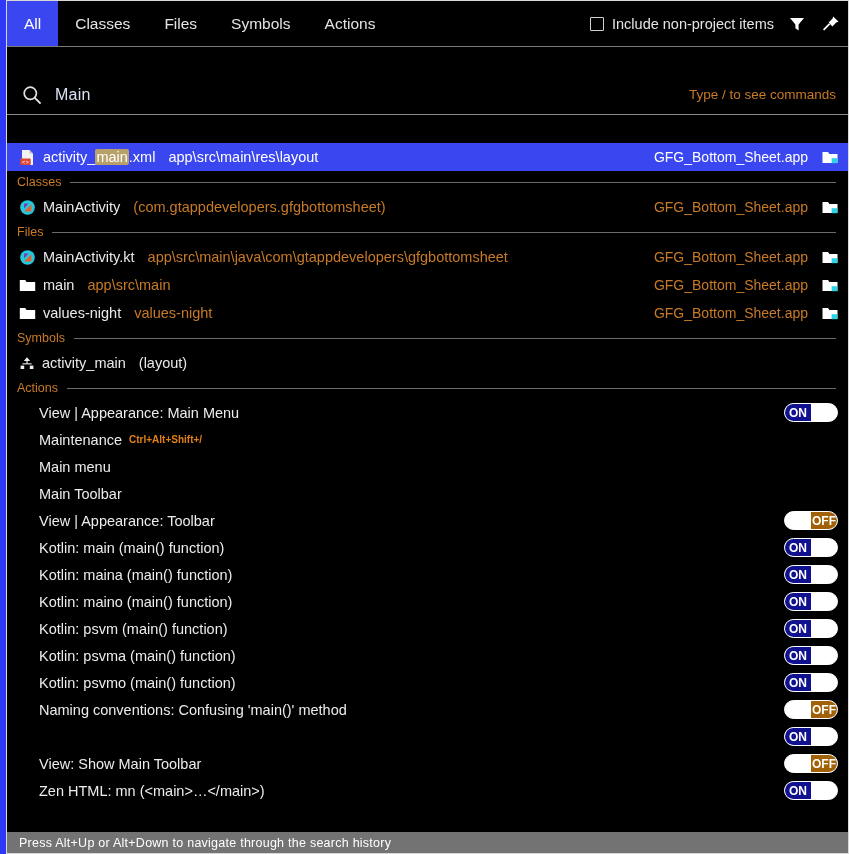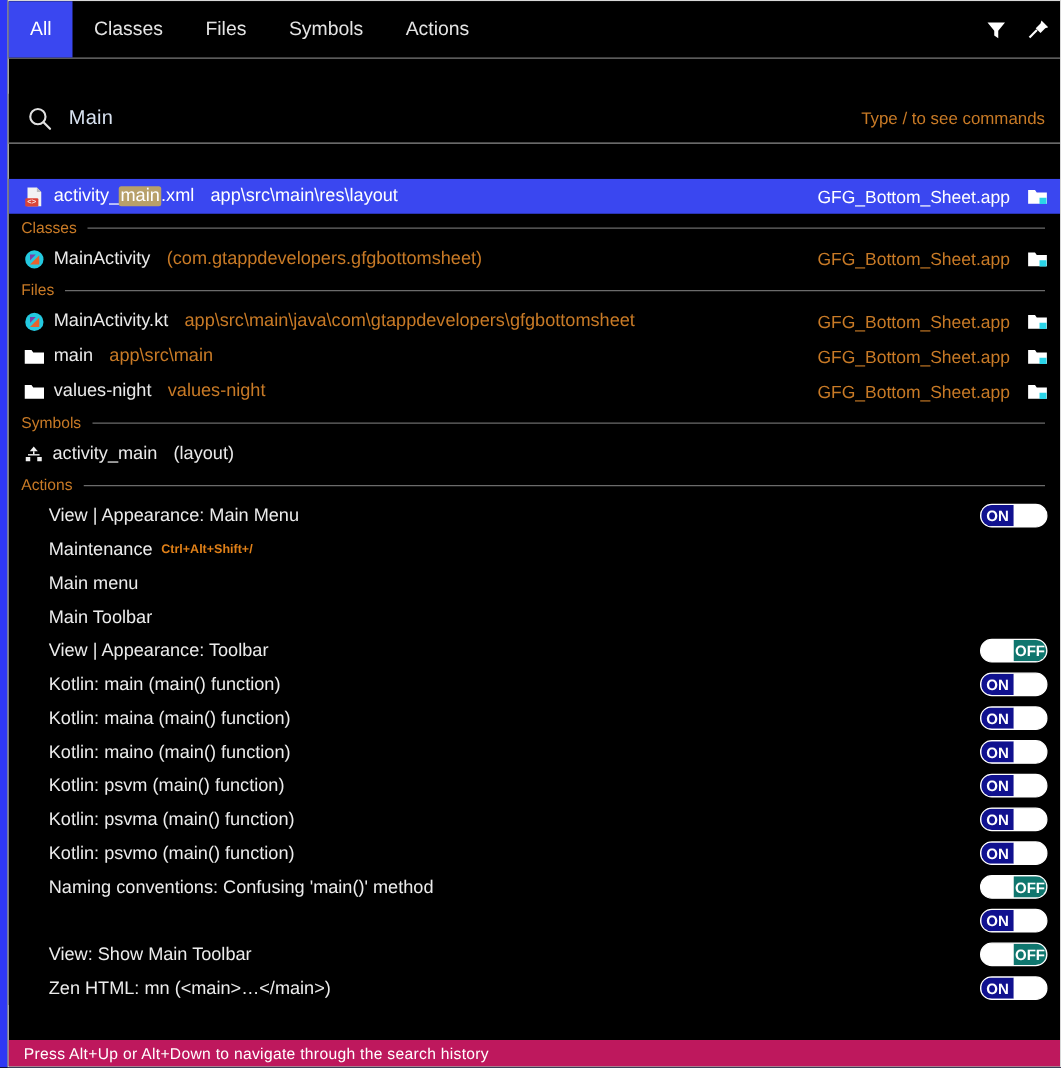--- a/index.html
+++ b/index.html
@@ -202,39 +202,39 @@
     flex: 1 1 50%;
   }
   .toggle.on .lit {
     background: #10118f;
     color: #ffffff;
     border-radius: 7px 0 0 7px;
   }
   .toggle.on .knob { background: #ffffff; }
   .toggle.off .knob { background: #ffffff; border-radius: 7px 0 0 7px; }
   .toggle.off .lit {
-    background: #0f766e;
+    background: #a16207;
     color: #ffffff;
     border-radius: 0 7px 7px 0;
   }
 
   .more {
     height: 26px;
     display: flex;
     align-items: center;
     padding-left: 12px;
     color: #c87a26;
     font-size: 13.5px;
   }
 
   
   .footer {
     flex: 0 0 21px;
     height: 21px;
-    background: #be185d;
+    background: #737373;
     color: #ffffff;
     display: flex;
     align-items: center;
     padding-left: 12px;
     font-size: 12.5px;
     letter-spacing: .25px;
   }
 </style>
 </head>
 <body>
@@ -254,20 +254,24 @@
       </div>
       <div class="tab">
         <span>Symbols</span>
       </div>
       <div class="tab">
         <span>Actions</span>
       </div>
 
       <div class="tabbar-spacer"></div>
 
+      <label class="chk-wrap">
+        <span class="chkbox"></span>
+        <span>Include non-project items</span>
+      </label>
 
       <div class="icon-btn">
         <svg width="20" height="20" viewBox="0 0 20 20">
           <path d="M3 4 H17 L11.6 10.6 V16.5 L8.4 14.3 V10.6 Z" fill="#ffffff"></path>
         </svg>
       </div>
       <div class="icon-btn">
         <svg width="20" height="20" viewBox="0 0 20 20">
           <g fill="#ffffff">
             <path d="M12.2 2.4 L17.6 7.8 L15.2 8.6 L11.4 12.4 L7.6 8.6 L11.4 4.8 Z"></path>

